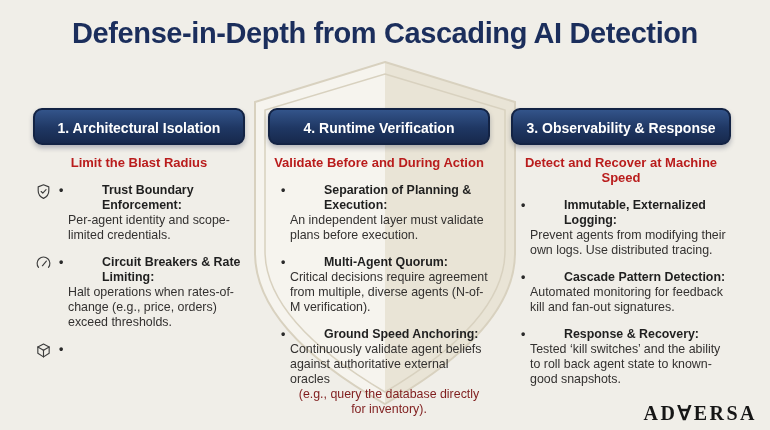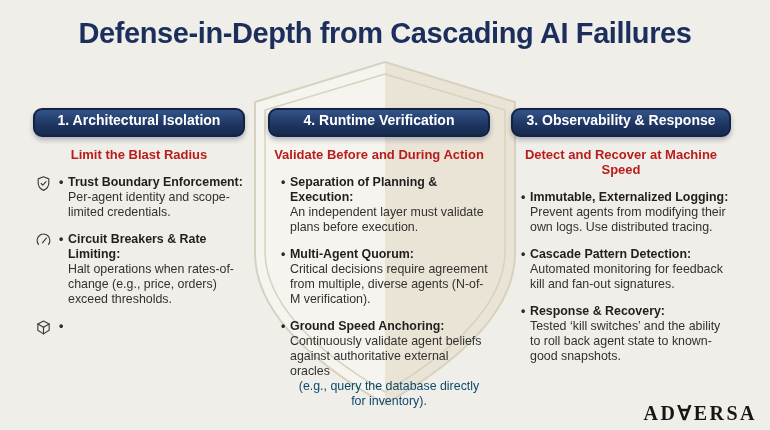--- a/index.html
+++ b/index.html
@@ -21,59 +21,59 @@
   
   .col{position:absolute;top:108px;}
   .col-1{left:33px;width:212px;}
   .col-2{left:268px;width:222px;}
   .col-3{left:511px;width:220px;}
   .pill{
     display:block;width:100%;box-sizing:border-box;
     background:linear-gradient(#33548a,#1f3763 55%,#17294d);
     border:2px solid #132344;border-radius:9px;
     color:#ffffff;font-weight:bold;font-size:14px;
-    text-align:center;padding:2px 2px 7px;
+    text-align:center;padding:10px 2px 7px;
     box-shadow:0 3px 5px rgba(30,40,70,0.30);
     font-family:"Liberation Sans",sans-serif;
   }
   .subtitle{
     text-align:center;color:#b91c1c;font-weight:bold;
     font-size:13px;margin:10px 0 13px;
   }
   .items-1{padding-left:2px;}
   .items-2{padding-left:13px;padding-right:2px;}
   .items-3{padding-left:10px;}
   .item{display:flex;align-items:flex-start;margin-bottom:12px;font-size:12.4px;line-height:15px;}
   .item .icon{width:18px;flex:0 0 18px;margin-right:6px;margin-top:0px;}
   .item .icon svg{display:block;}
   .bullet{flex:0 0 9px;font-weight:bold;color:#2a2a2a;}
   .txt{flex:1;}
-  .lead{display:block;font-weight:bold;color:#1f1f1f;}
+  .lead{display:block;font-weight:bold;color:#1f1f1f;margin-left:34px;}
   .body{display:block;color:#333130;}
-  .body-centered{display:block;text-align:center;color:#0c4a6e;}
+  .body-centered{display:block;text-align:center;color:#7f1d1d;}
   .logo{
     position:absolute;right:13px;bottom:5px;
     font-family:Liberation Serif, serif;
     font-size:20px;font-weight:bold;color:#161616;
     letter-spacing:2.5px;
   }
 </style>
 </head>
 <body>
 
 <div class="shield-wrap">
   <svg width="268" height="350" viewBox="0 0 268 350" xmlns="http://www.w3.org/2000/svg">
     <path d="M134 4 L4 44 L4 195 Q4 272 134 346 Z" fill="#f6f4ee"></path>
     <path d="M134 4 L264 44 L264 195 Q264 272 134 346 Z" fill="#e9e4d6"></path>
     <path d="M134 4 L264 44 L264 195 Q264 272 134 346 Q4 272 4 195 L4 44 Z" fill="none" stroke="#d8d1bf" stroke-width="2"></path>
     <path d="M134 16 L254 52 L254 193 Q254 263 134 334 Q14 263 14 193 L14 52 Z" fill="none" stroke="#d8d1bf" stroke-width="1.5"></path>
   </svg>
 </div>
 
-<div class="title">Defense-in-Depth from Cascading AI Faillures</div>
+<div class="title">Defense-in-Depth from Cascading AI Detection</div>
 
 <div class="col col-1">
   <div class="pill">1. Architectural Isolation</div>
   <div class="subtitle">Limit the Blast Radius</div>
   <div class="items-1">
     <div class="item">
       <span class="icon">
         <svg width="17" height="17" viewBox="0 0 24 24" fill="none" stroke="#3c3c3c" stroke-width="1.6" stroke-linecap="round" stroke-linejoin="round">
           <path d="M12 2.5 L19.5 5.5 V11 C19.5 16.5 16.3 19.8 12 21.7 C7.7 19.8 4.5 16.5 4.5 11 V5.5 Z"></path>
           <path d="M8.7 12 l2.3 2.3 L15.6 9.4"></path>

